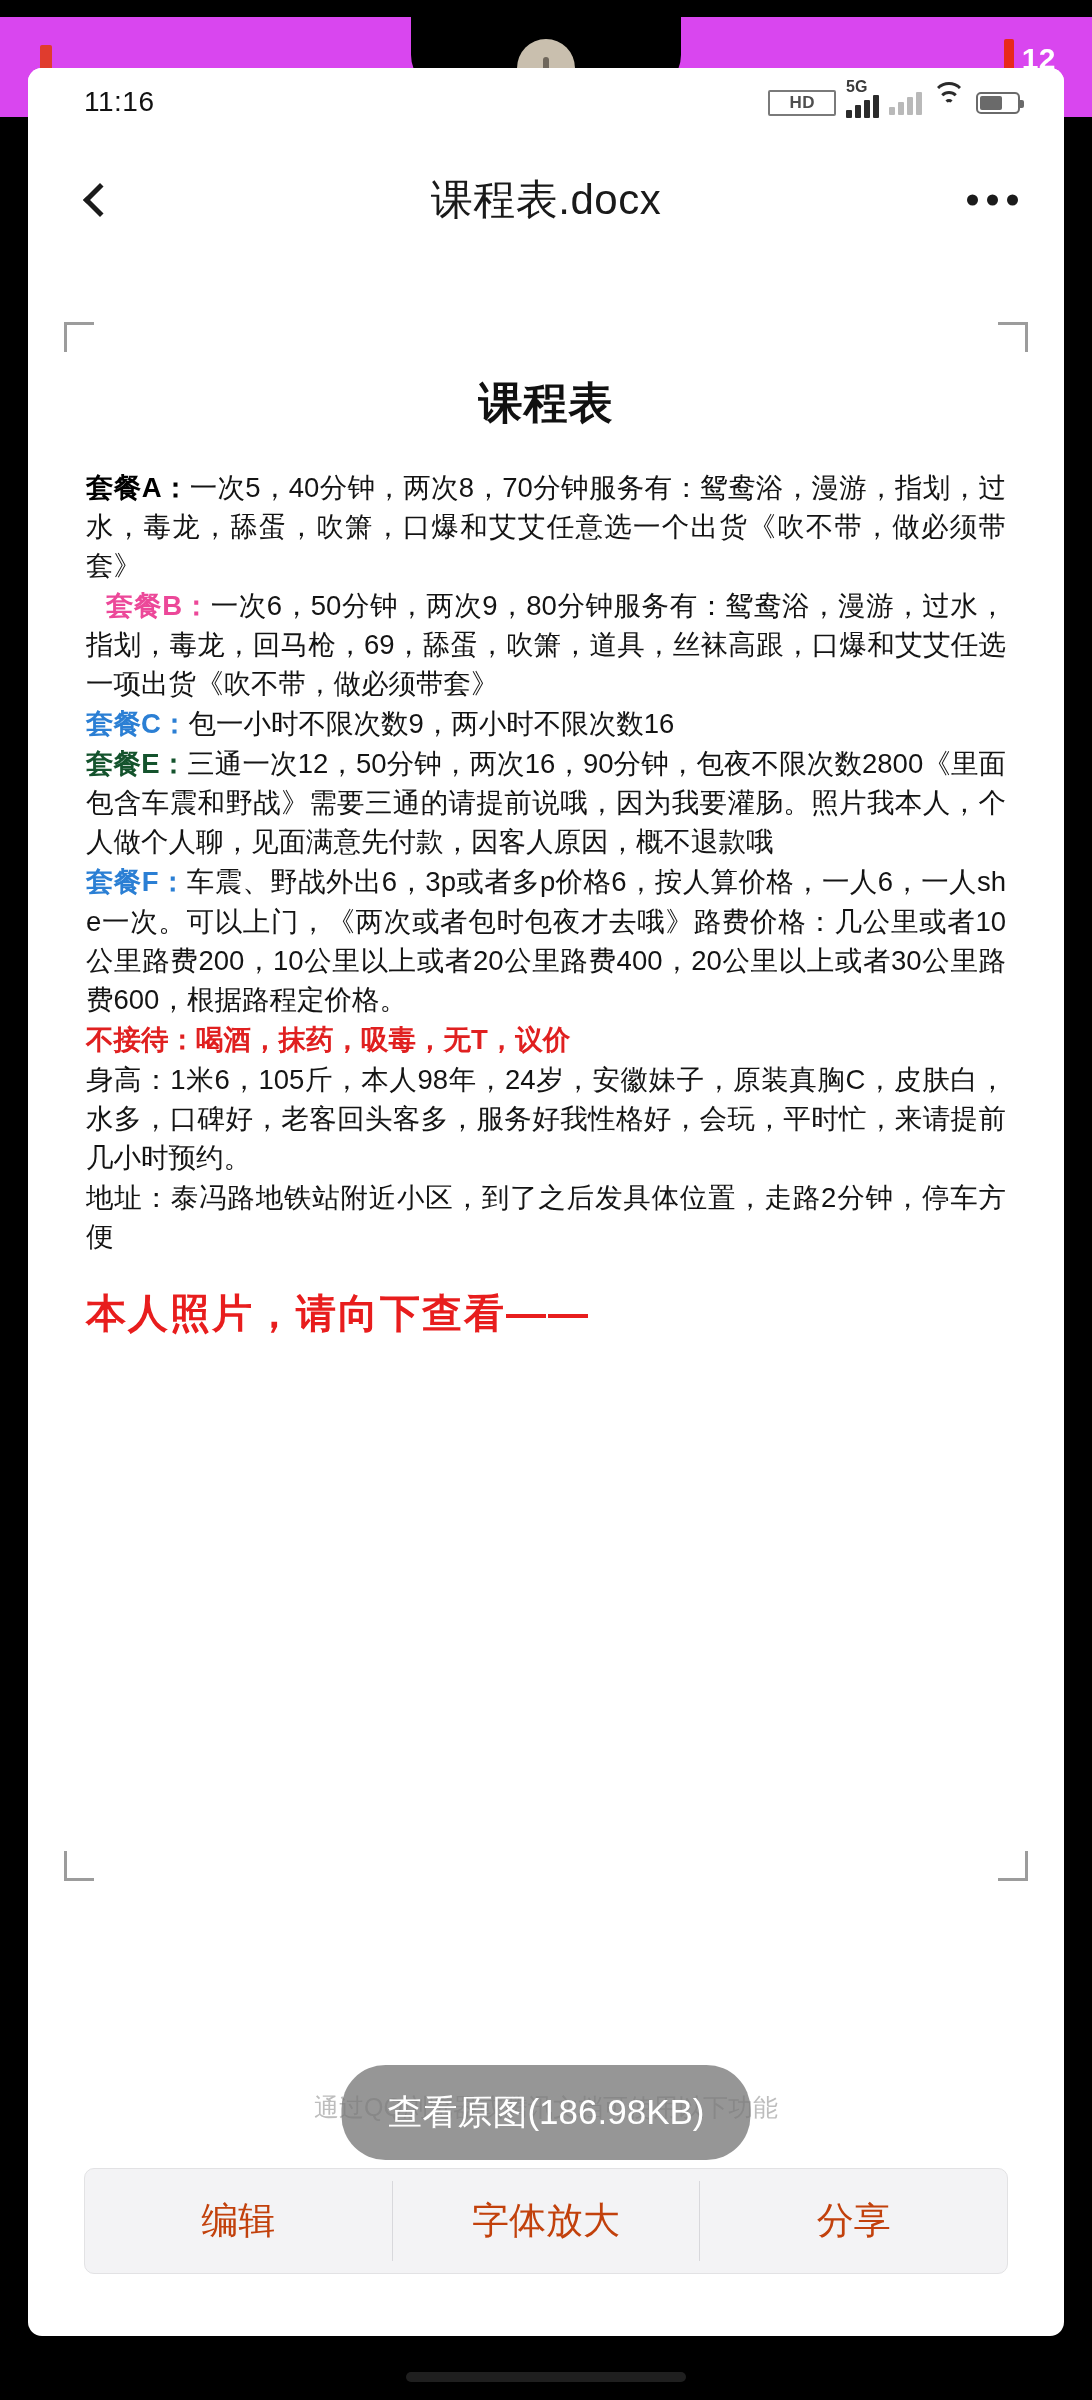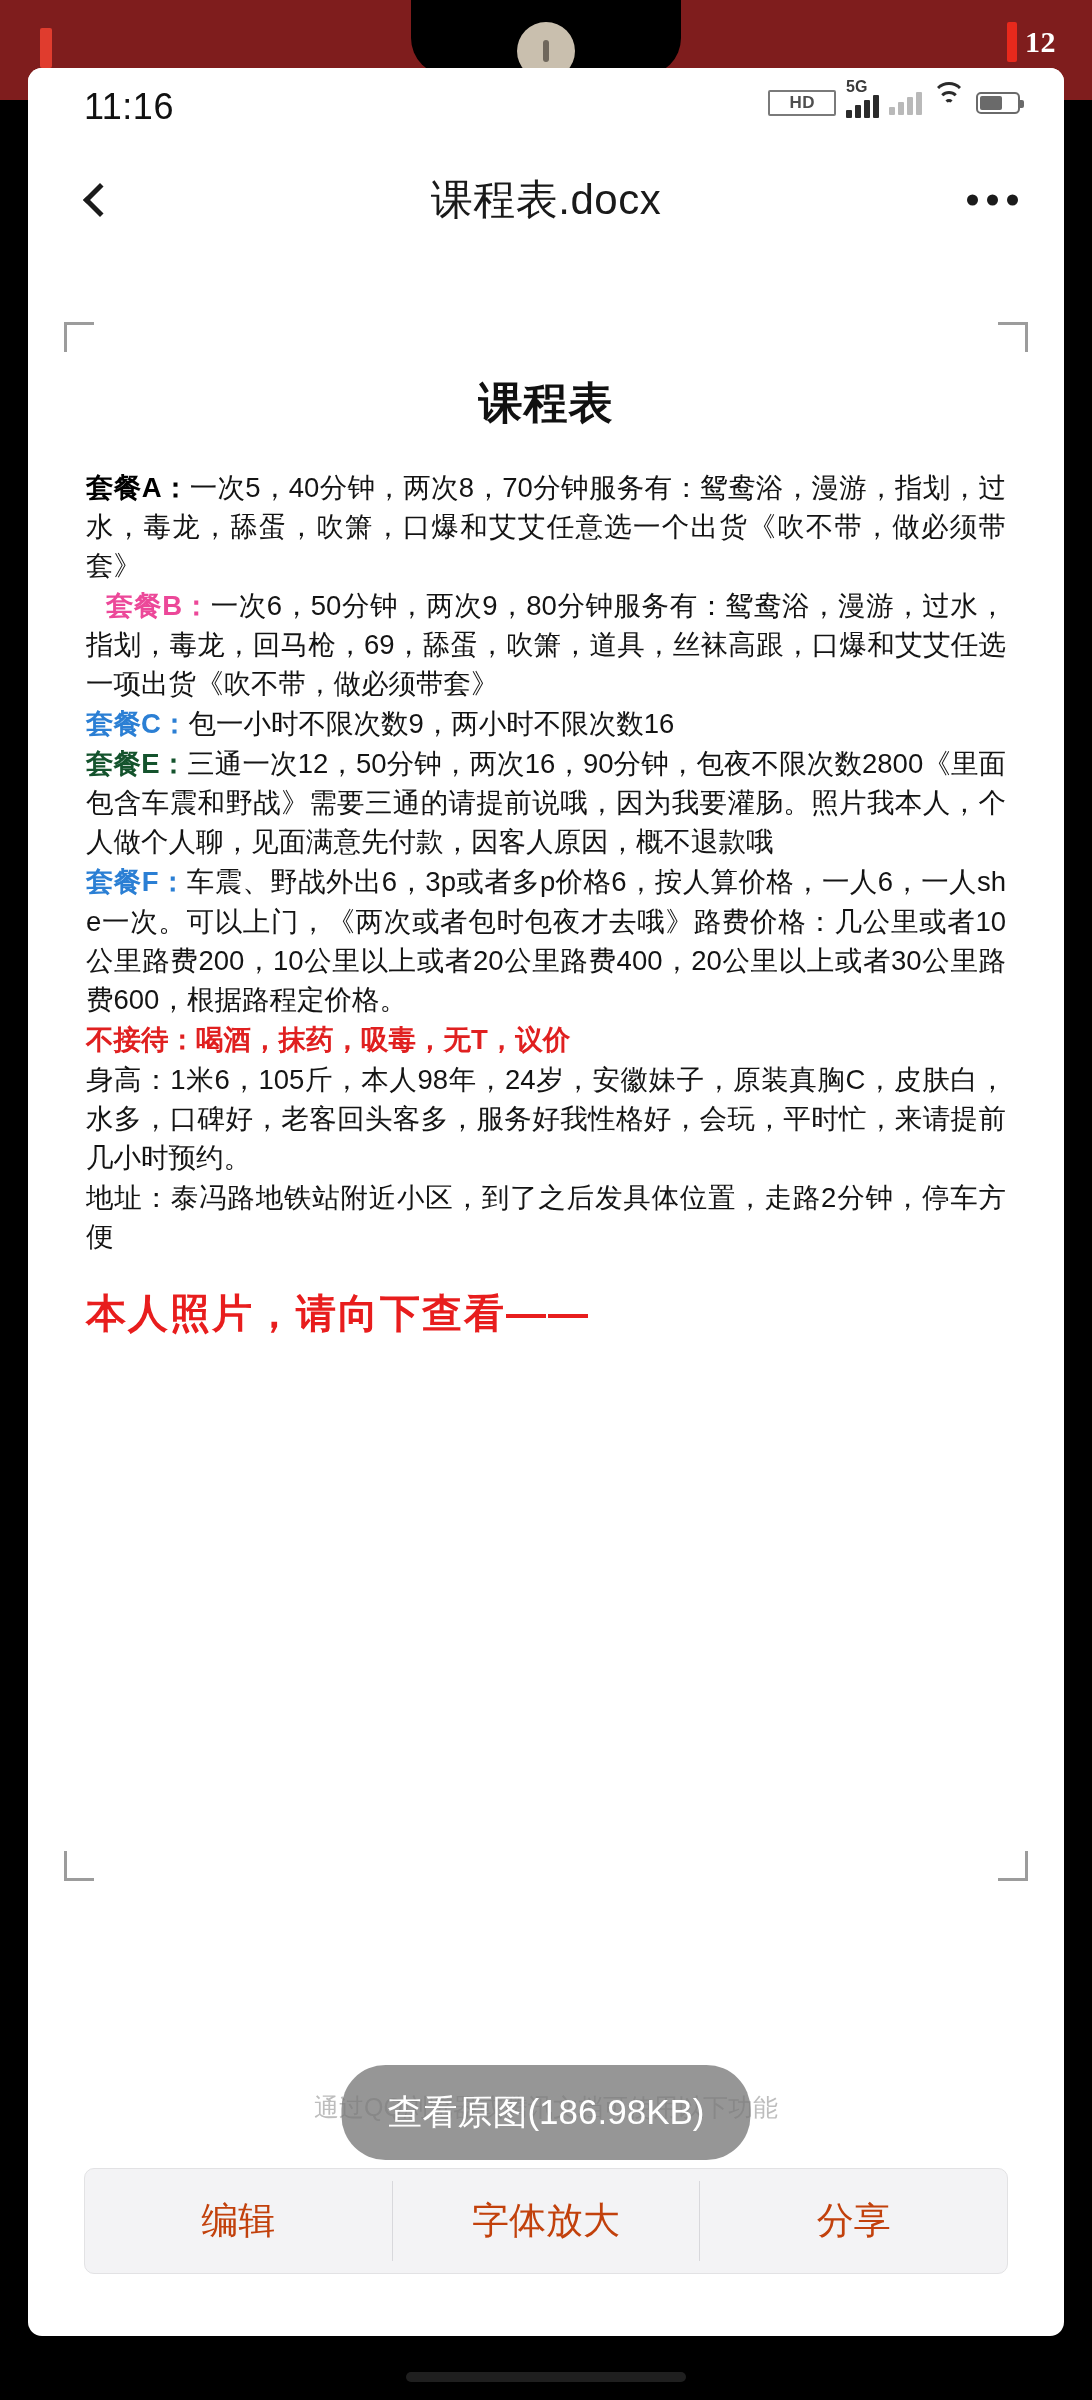--- a/index.html
+++ b/index.html
@@ -10,23 +10,22 @@
     overflow: hidden;
   }
   .phone {
     position: relative;
     width: 1092px; height: 2400px;
     background: #000;
   }
 
   
   .outer-status {
-    position: absolute; top: 0; left: 0; width: 1092px; height: 100px;
-    background: #7f1d1d;
-    font-family: Liberation Serif, serif;
+    position: absolute; top: 17px; left: 0; width: 1092px; height: 100px;
+    background: #d946ef;
   }
   .notch {
     position: absolute; left: 50%; transform: translateX(-50%);
     top: 0; width: 270px; height: 76px;
     background: #000; border-bottom-left-radius: 38px; border-bottom-right-radius: 38px;
   }
   .notch-circle {
     position: absolute; left: 50%; transform: translateX(-50%);
     top: 22px; width: 58px; height: 58px; border-radius: 50%;
     background: #c9bfae;
@@ -60,21 +59,21 @@
     overflow: hidden;
   }
 
   
   .statusbar {
     position: relative; height: 76px; width: 100%;
     background: #fff;
   }
   .sb-time {
     position: absolute; left: 56px; top: 18px;
-    font-size: 36px; color: #111; font-weight: 500;
+    font-size: 28px; color: #111; font-weight: 500;
     letter-spacing: 0.5px;
   }
   .sb-right {
     position: absolute; right: 44px; top: 20px;
     display: flex; align-items: center; gap: 10px;
   }
   .hd-badge {
     font-size: 17px; color: #4e4e4e; border: 2px solid #7a7a7a;
     border-radius: 2px; padding: 1px 19px; font-weight: 700;
     letter-spacing: 0.5px;

